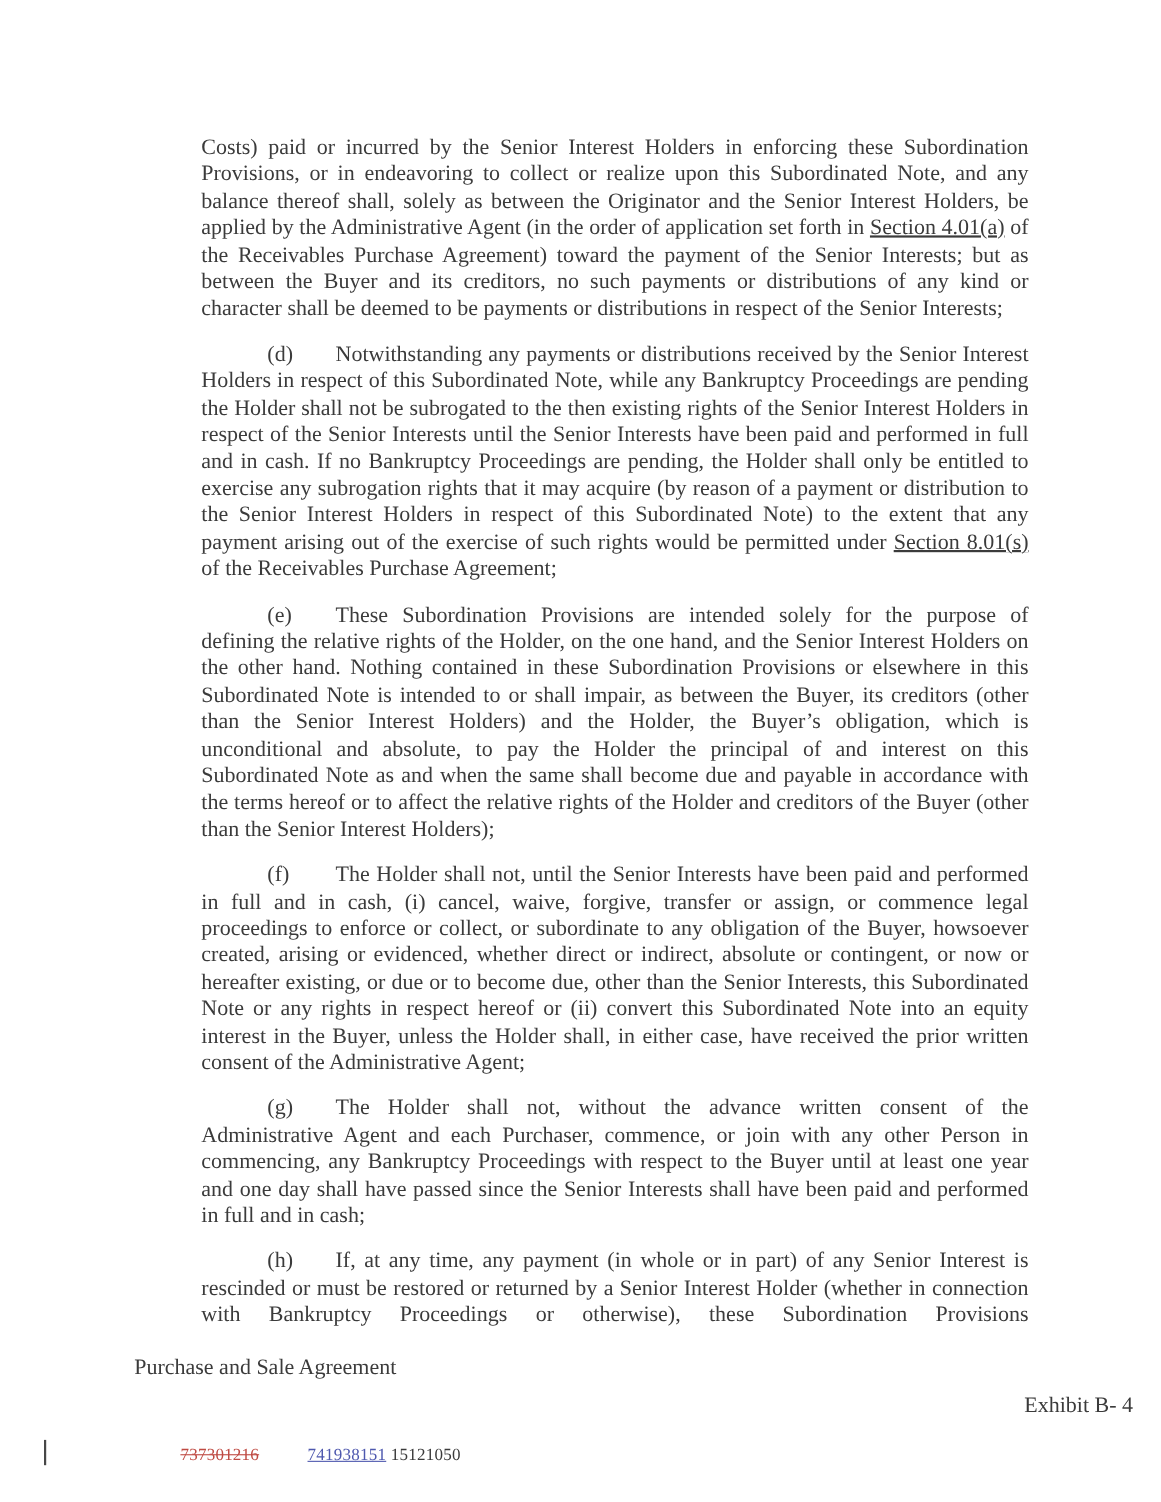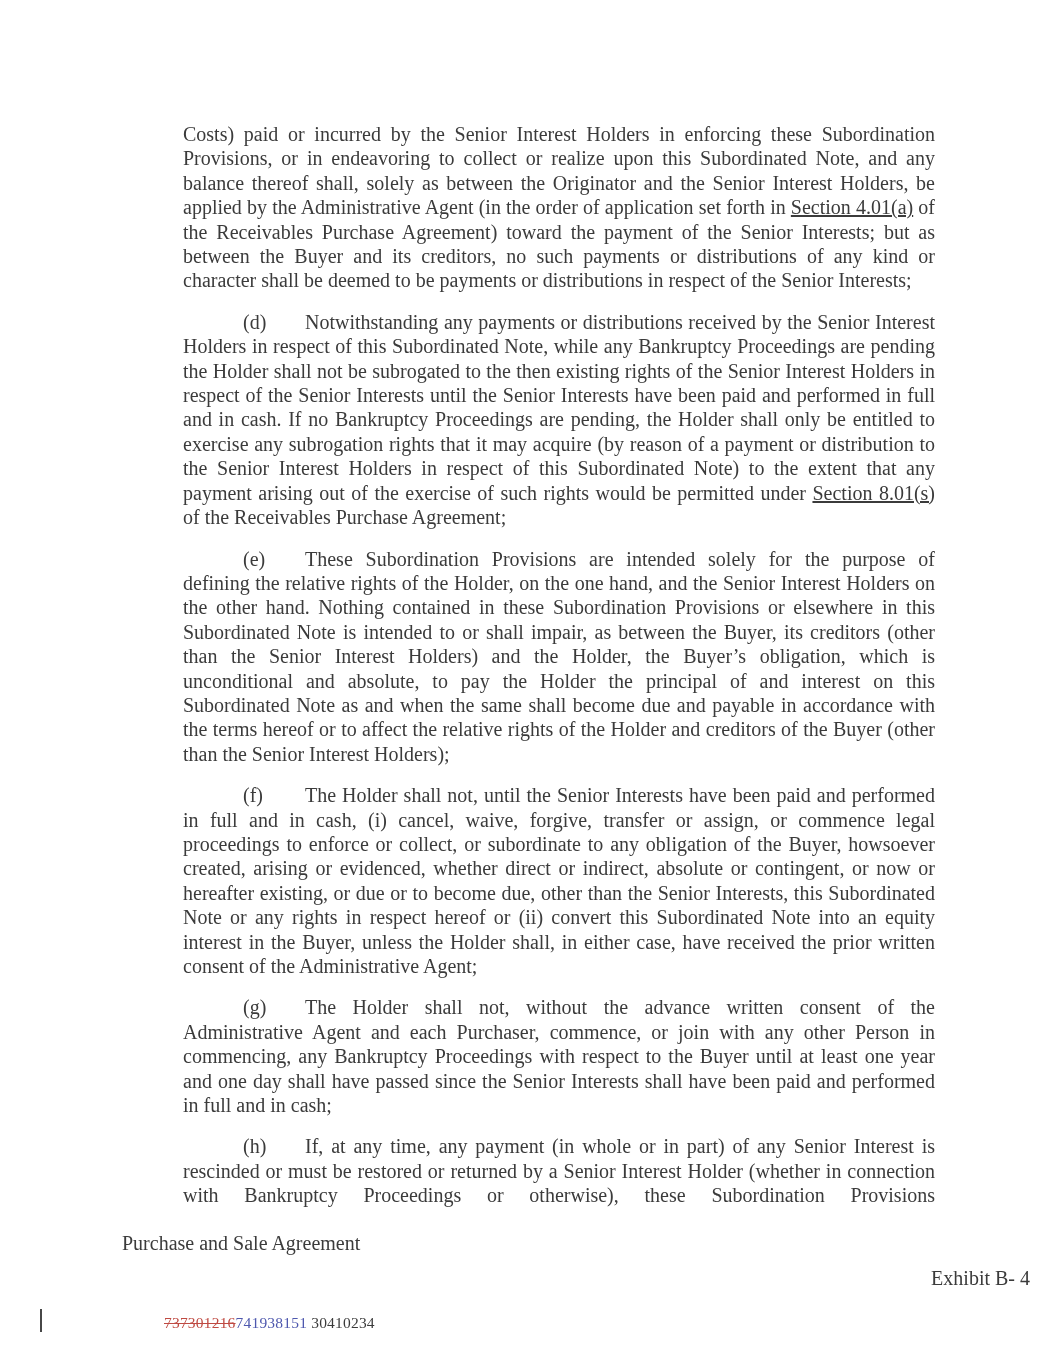--- a/index.html
+++ b/index.html
@@ -23,21 +23,21 @@
   }
   .doc-title{
     position:absolute;left:122px;top:1232px;
     font-size:20px;line-height:22px;
   }
   .doc-numbers{
     position:absolute;left:122px;top:1313px;
     font-size:15.5px;line-height:19px;font-style:normal;letter-spacing:0.2px;
   }
   .num-deleted{color:var(--deleted-red,#bf4a42);text-decoration:line-through;margin-left:42px;}
-  .num-inserted{color:var(--inserted-blue,#4e58ae);}
+  .num-inserted{color:var(--inserted-blue,#4e58ae);text-decoration:underline;margin-left:44px;}
   .num-plain{color:var(--body-text,#3b3b3b);}
   .change-bar{
     position:absolute;left:40px;top:1309px;width:2px;height:23px;
     background:#474747;
   }
 </style>
 </head>
 <body>
 
 <div class="page">
@@ -49,14 +49,14 @@
       <p class="para"><span class="tab"></span><span class="plabel">(g)</span><span>The Holder shall not, without the advance written consent of the Administrative Agent and each Purchaser, commence, or join with any other Person in commencing, any Bankruptcy Proceedings with respect to the Buyer until at least one year and one day shall have passed since the Senior Interests shall have been paid and performed in full and in cash;</span></p>
       <p class="para cont"><span class="tab"></span><span class="plabel">(h)</span><span>If, at any time, any payment (in whole or in part) of any Senior Interest is rescinded or must be restored or returned by a Senior Interest Holder (whether in connection with Bankruptcy Proceedings or otherwise), these Subordination Provisions</span></p>
     </div>
 
   <div class="exhibit">Exhibit B- 4</div>
 
   <div class="change-bar"></div>
 
   <div class="doc-title">Purchase and Sale Agreement</div>
 
-  <div class="doc-numbers" id="doc-numbers"><span class="num-deleted">737301216</span><span class="num-inserted">741938151</span><span class="num-plain"> 30410234</span></div>
+  <div class="doc-numbers" id="doc-numbers"><span class="num-deleted">737301216</span><span class="num-inserted">741938151</span><span class="num-plain"> 15121050</span></div>
 </div>
 
 </body></html>

